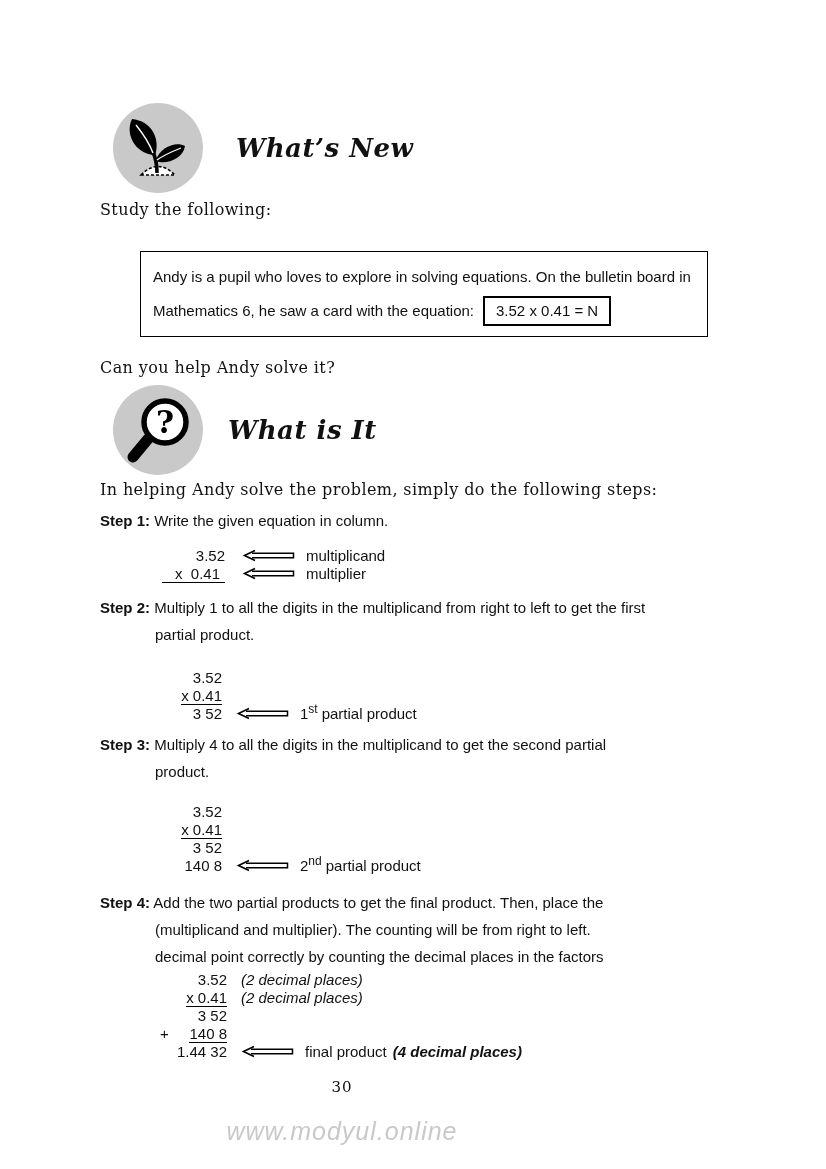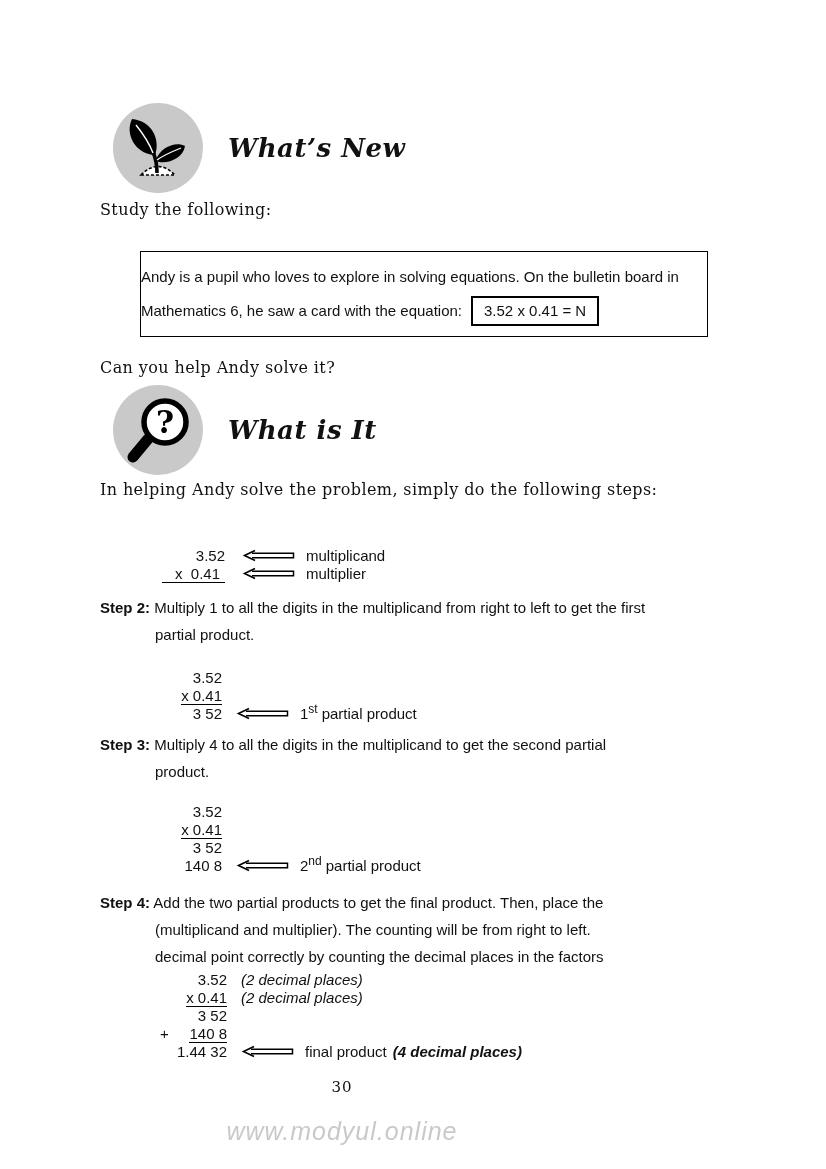--- a/index.html
+++ b/index.html
@@ -11,21 +11,21 @@
   }
   .abs { position:absolute; }
   .serif { font-family:"DejaVu Serif", serif; font-size:16px; letter-spacing:0.4px; color:#111; }
   .section-header { display:flex; align-items:center; }
   .heading {
     font-family:"DejaVu Serif", serif; font-weight:bold; font-style:italic;
     font-size:26px; margin-left:24px; color:#111; letter-spacing:0.5px;
   }
   .icon-badge { width:92px; height:92px; flex:none; }
   .story-box {
-    width:568px; border:1.5px solid #000; padding:8px 0;
+    width:568px; border:1.5px solid #000; padding:8px 12px;
     font-size:15px; line-height:34px; color:#111;
   }
   .equation-chip {
     display:inline-block; border:2px solid #000; padding:0px 11px;
     margin-left:9px; line-height:26px; font-size:15px;
   }
   .step { font-size:15px; line-height:27px; color:#111; }
   .step-label { font-weight:bold; }
   .cont { margin-left:55px; }
   .work { font-size:15px; color:#111; }
@@ -46,21 +46,21 @@
   .flabel { white-space:pre; }
   .center-line { left:0; width:684px; text-align:center; }
   .page-num { font-family:"DejaVu Serif", serif; font-size:15px; letter-spacing:1px; color:#111; }
   .watermark { font-size:25px; letter-spacing:1px; color:#c9c9c9;font-style:italic; }
 </style>
 </head>
 <body>
 
 <div class="page">
 
-  <div class="abs section-header" style="left:112px; top:102px;">
+  <div class="abs section-header" style="left:112px; top:102px;gap:8px;">
     <svg class="icon-badge" viewBox="0 0 92 92">
       <circle cx="46" cy="46" r="45" fill="#c9c9c9"></circle>
       <path d="M29 73 Q46 56 63 73 Z" fill="#ffffff" stroke="#000" stroke-width="1.6" stroke-dasharray="3 2"></path>
       <path d="M45 71 C45 62 44 57 41 50" stroke="#000" stroke-width="3.6" fill="none"></path>
       <path d="M42 53 C22 51 13 31 20 17 C39 19 49 36 43 54 Z" fill="#000"></path>
       <path d="M24 23 C32 33 38 43 41 51" stroke="#ffffff" stroke-width="1.4" fill="none"></path>
       <path d="M44 58 C48 46 63 39 73 44 C71 57 54 63 44 59 Z" fill="#000"></path>
       <path d="M69 46 C59 50 49 55 45 58" stroke="#ffffff" stroke-width="1.2" fill="none"></path>
     </svg>
     <div class="heading">What’s New</div>
@@ -80,20 +80,24 @@
       <circle cx="46" cy="46" r="45" fill="#c9c9c9"></circle>
       <path d="M36 55 L21 73" stroke="#000" stroke-width="11" stroke-linecap="round"></path>
       <circle cx="53" cy="38" r="21" fill="#ffffff" stroke="#000" stroke-width="5.5"></circle>
       <text x="53" y="49" text-anchor="middle" font-family="DejaVu Serif, serif" font-size="31" font-weight="bold" fill="#000">?</text>
     </svg>
     <div class="heading">What is It</div>
   </div>
 
   <div class="abs serif" style="left:100px; top:480px;">In helping Andy solve the problem, simply do the following steps:</div>
 
+  <div class="abs step" style="left:100px; top:507px;">
+    <span class="step-label">Step 1:</span>
+    <span>Write the given equation in column.</span>
+  </div>
 
   <div class="abs work" style="left:160px; top:546px;">
     <div class="wrow">
       <span class="num w1">3.52</span>
       <svg class="arrow" width="56" height="13" viewBox="0 0 56 13">
         <path d="M14 1.5 L3.5 6.5 L14 11.5" fill="none" stroke="#000" stroke-width="1.6"></path>
         <path d="M11 4.2 H52.5 V8.8 H11" fill="none" stroke="#000" stroke-width="1.5"></path>
       </svg>
       <span>multiplicand</span>
     </div>

